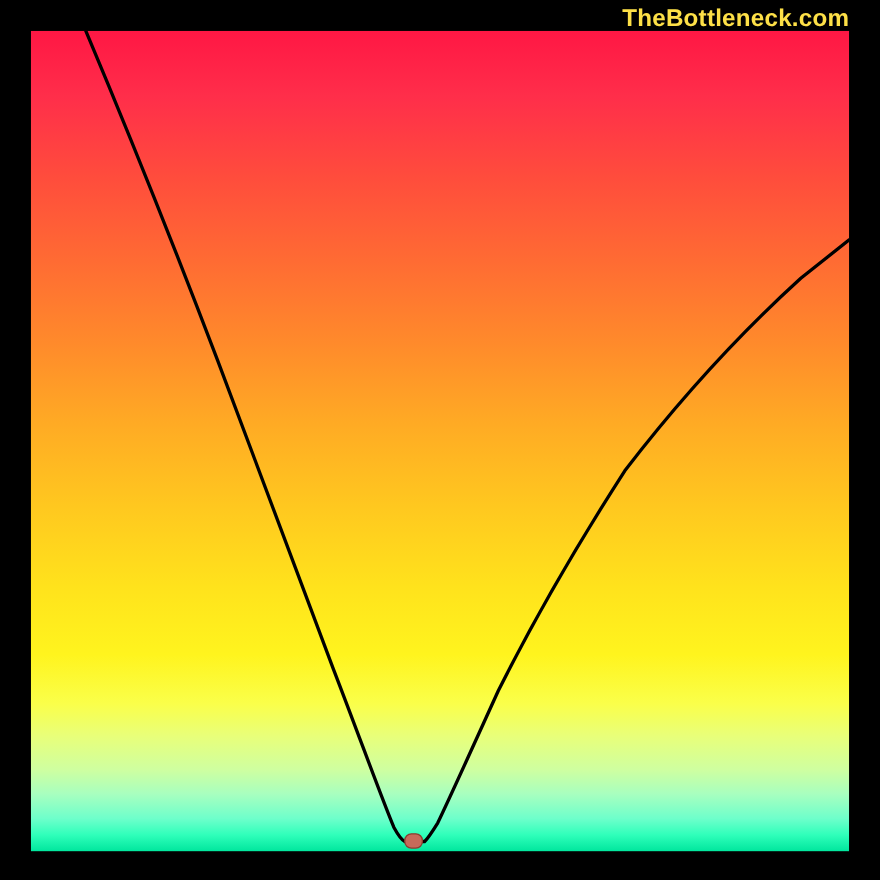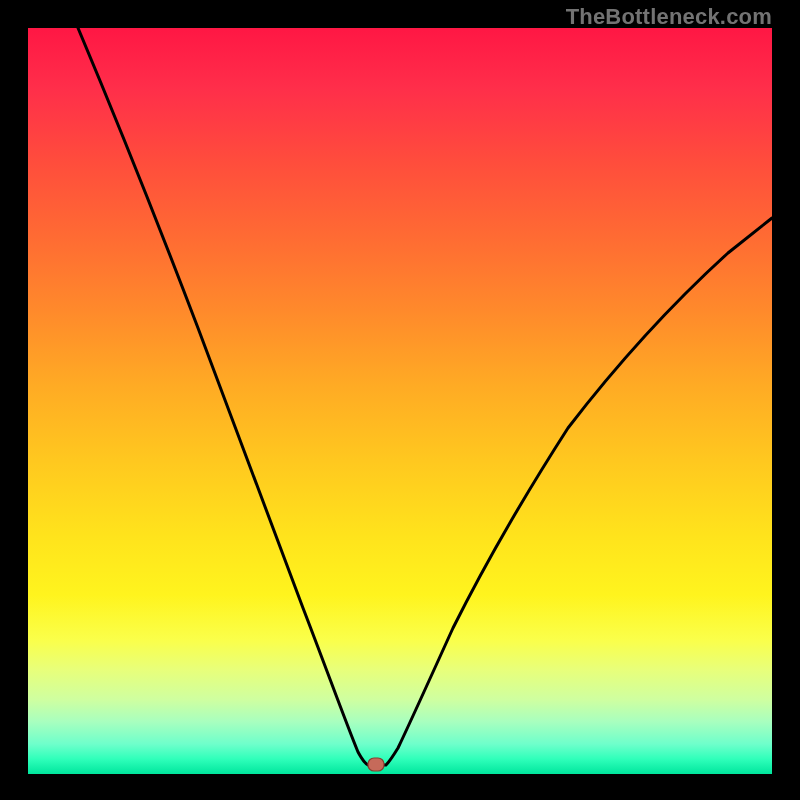--- a/index.html
+++ b/index.html
@@ -42,21 +42,21 @@
     );
   }
   .curve-svg {
     position: absolute;
     inset: 0;
   }
   .watermark {
     position: absolute;
     top: 4px;
     right: 28px;
-    color: #737373;
+    color: #fde047;
     font-size: 22px;
     font-weight: 600;
     letter-spacing: 0.2px;
     user-select: none;
   }
 </style>
 </head>
 <body>
 
 <div class="frame">

